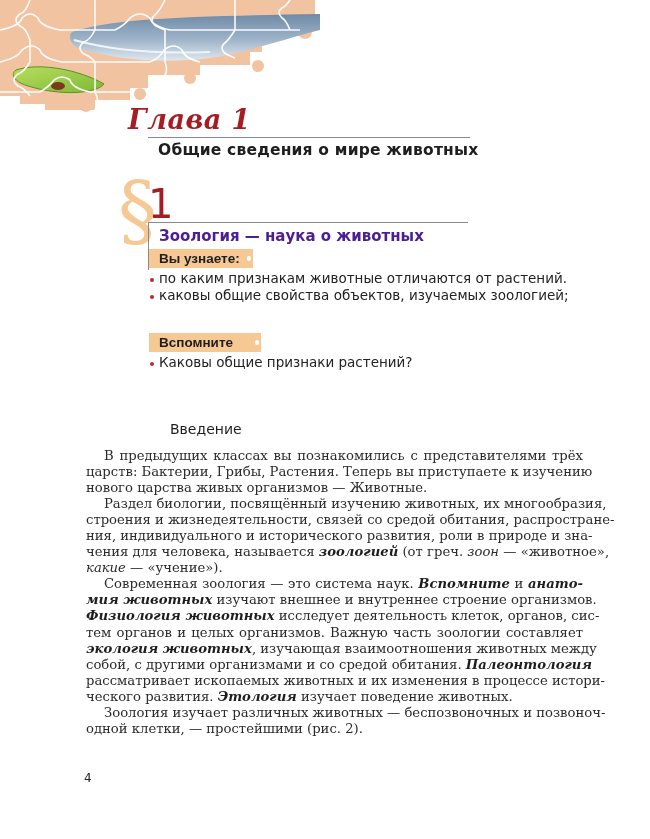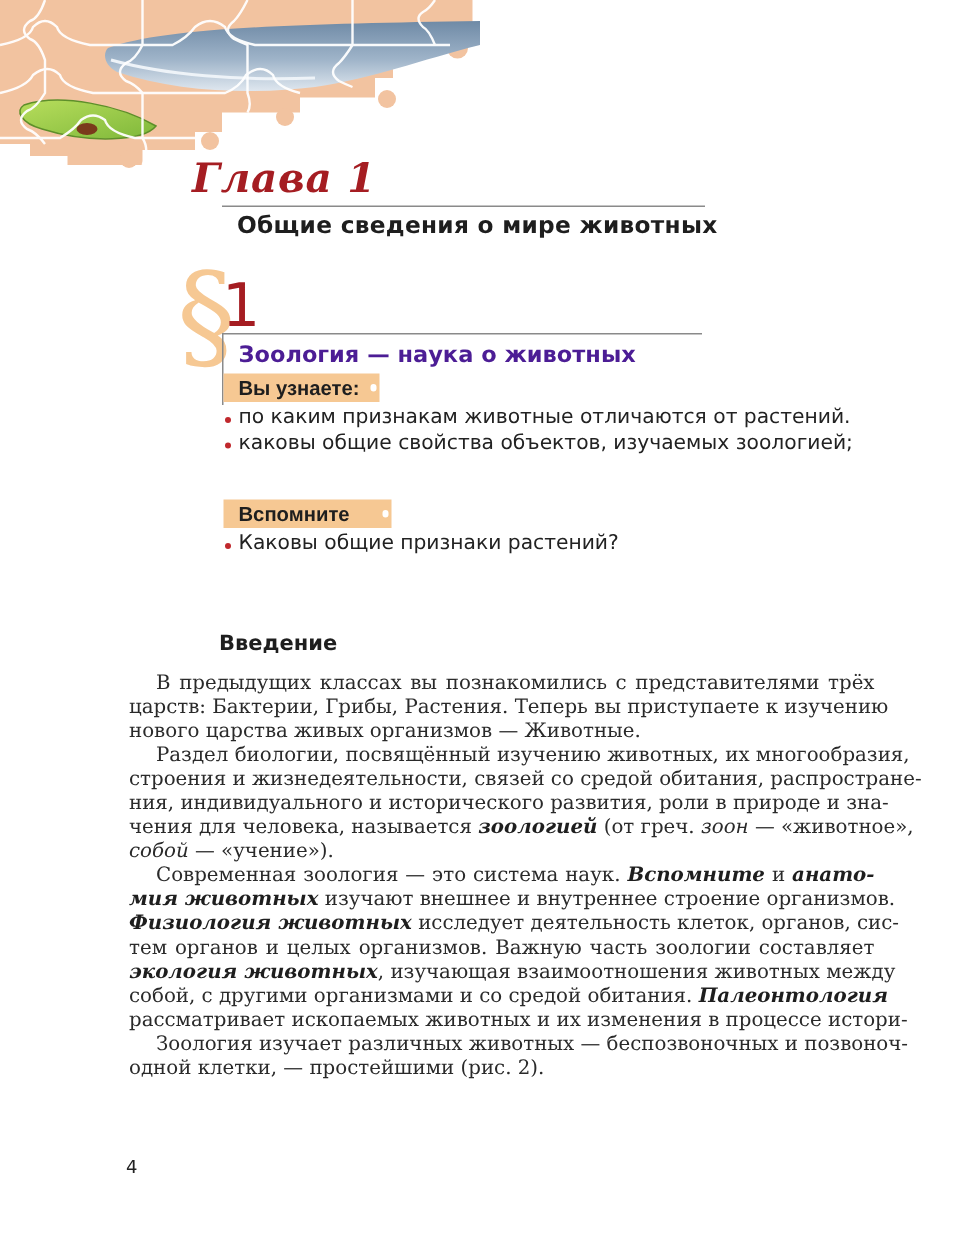--- a/index.html
+++ b/index.html
@@ -67,22 +67,22 @@
     .bullets li { position: relative; padding-left: 9px; white-space: nowrap; }
     .bullets li::before {
       content: ""; position: absolute; left: 0; top: 8px; width: 4px; height: 4px; border-radius: 50%;
       background: #c0282d;
     }
     .bullets-learn { top: 270px; }
     .bullets-recall { top: 354px; }
 
     
     .subheading {
-      position: absolute; left: 146px; top: 421px;
-      font-family: "DejaVu Sans", sans-serif; font-weight: bold; font-size: 14px; color: #1e1e1e; text-align: right;
+      position: absolute; left: 170px; top: 421px;
+      font-family: "DejaVu Sans", sans-serif; font-weight: normal; font-size: 14px; color: #1e1e1e; text-align: right;
     }
     .body-text {
       position: absolute; left: 86px; top: 448px; width: 497px;
       font-family: "DejaVu Serif", serif; font-size: 13.2px; line-height: 16.05px; color: #2a2a2a;
       text-align: justify;
     }
     .body-text .line { display: block; white-space: nowrap; text-align-last: justify; text-align: justify; }
     .body-text .line.last { text-align-last: left; }
     .body-text .indent { padding-left: 18px; }
     .body-text b { font-weight: bold; font-style: italic; color: #1e1e1e; }
@@ -160,25 +160,26 @@
 
 <div class="subheading">Введение</div>
 <div class="body-text" id="body-text">
     <span class="line indent">В предыдущих классах вы познакомились с представителями трёх</span>
     <span class="line">царств: Бактерии, Грибы, Растения. Теперь вы приступаете к изучению</span>
     <span class="line last">нового царства живых организмов — Животные.</span>
     <span class="line indent">Раздел биологии, посвящённый изучению животных, их многообразия,</span>
     <span class="line">строения и жизнедеятельности, связей со средой обитания, распростране-</span>
     <span class="line">ния, индивидуального и исторического развития, роли в природе и зна-</span>
     <span class="line">чения для человека, называется <b>зоологией</b> (от греч. <i>зоон</i> — «животное»,</span>
-    <span class="line last"><i>собой</i> — «учение»).</span>
+    <span class="line last"><i>какие</i> — «учение»).</span>
     <span class="line indent">Современная зоология — это система наук. <b>Вспомните</b> и <b>анато-</b></span>
     <span class="line"><b>мия животных</b> изучают внешнее и внутреннее строение организмов.</span>
     <span class="line"><b>Физиология животных</b> исследует деятельность клеток, органов, сис-</span>
     <span class="line">тем органов и целых организмов. Важную часть зоологии составляет</span>
     <span class="line"><b>экология животных</b>, изучающая взаимоотношения животных между</span>
     <span class="line">собой, с другими организмами и со средой обитания. <b>Палеонтология</b></span>
     <span class="line">рассматривает ископаемых животных и их изменения в процессе истори-</span>
+    <span class="line last">ческого развития. <b>Этология</b> изучает поведение животных.</span>
     <span class="line indent">Зоология изучает различных животных — беспозвоночных и позвоноч-</span>
     <span class="line last">одной клетки, — простейшими (рис. 2).</span>
   </div>
 
 <div class="page-number">4</div>
 
 </body></html>

